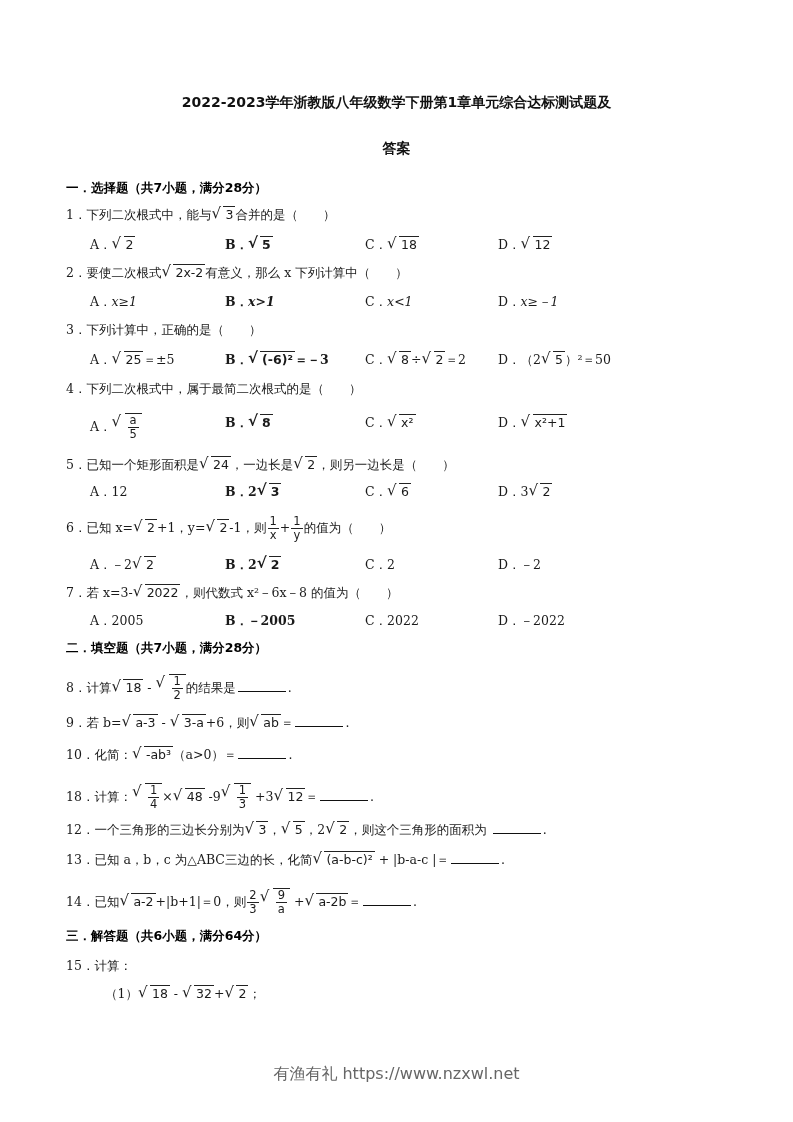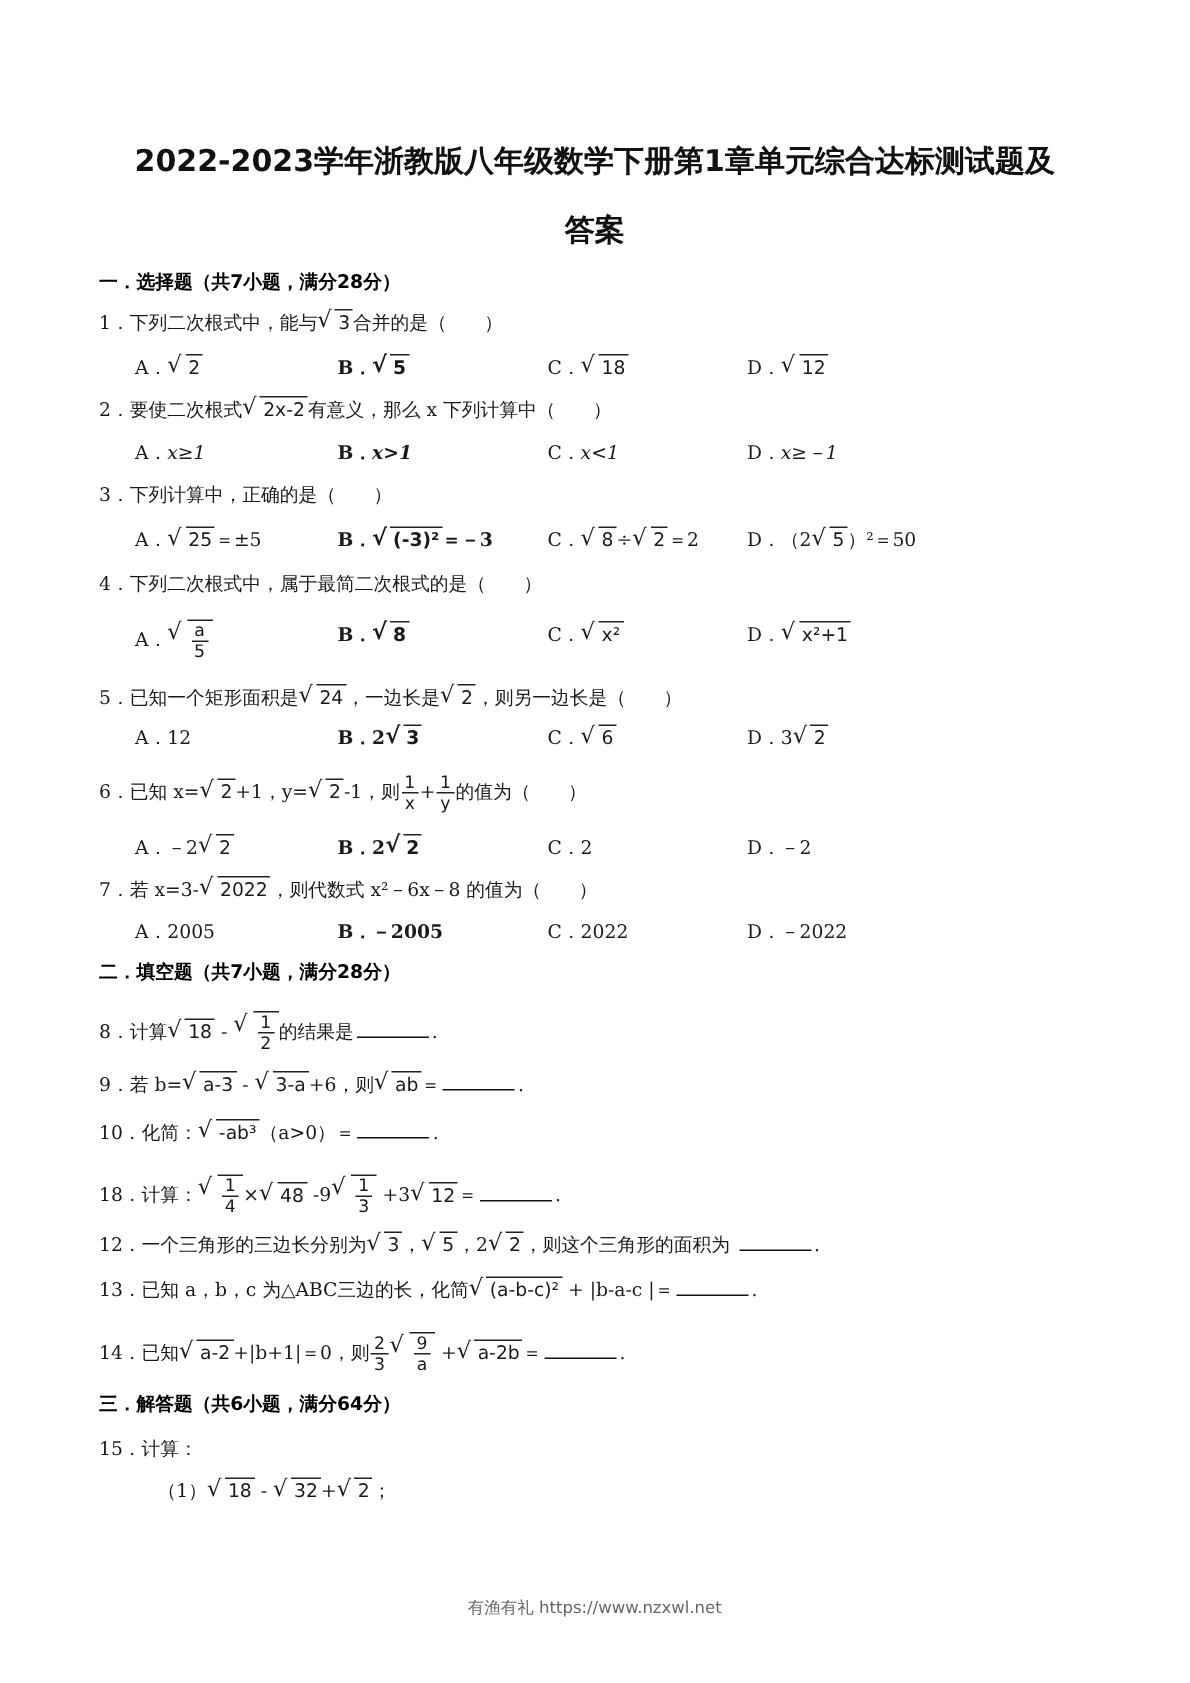--- a/index.html
+++ b/index.html
@@ -1,39 +1,39 @@
 <!DOCTYPE html>
 <html><head>
 <meta charset="utf-8">
 <style>
   html, body { margin: 0; padding: 0; background: #ffffff; }
   body { width: 793px; height: 1122px; position: relative; overflow: hidden;
          font-family: "DejaVu Serif", "Liberation Serif", serif; color: #1a1a1a; }
   .title { position: absolute; left: 0; width: 793px; text-align: center;
            font-family: "DejaVu Sans", "Liberation Sans", sans-serif; font-weight: bold;
-           font-size: 20px; letter-spacing: 0px; color: #111; }
+           font-size: 14px; letter-spacing: 0px; color: #111; }
   .t1 { top: 94px; }
   .t2 { top: 140px; }
   .sec { position: absolute; left: 66px; font-size: 12.5px; font-weight: bold;
          font-family: "DejaVu Sans", "Liberation Sans", sans-serif; color: #000000; }
   .q { position: absolute; left: 66px; font-size: 12.5px; white-space: nowrap; line-height: 20px; }
   .opts { position: absolute; left: 90px; width: 640px; font-size: 12.5px; height: 22px; }
   .opt { position: absolute; top: 0; white-space: nowrap; line-height: 20px; }
   .o0 { left: 0; } .o1 { left: 135px; font-weight: bold; } .o2 { left: 275px; } .o3 { left: 408px; }
   .sqrt { display: inline-block; position: relative; padding-left: 11px; margin-left: 1px; }
   .sqrt::before { content: "√"; position: absolute; left: -1px; top: -2px; font-size: 15px;
                   font-family: "DejaVu Sans", sans-serif; }
   .rad { border-top: 1px solid #222; padding: 0 2px; font-family: "DejaVu Sans", sans-serif; }
   .frac { display: inline-flex; flex-direction: column; vertical-align: middle; text-align: center;
           font-family: "DejaVu Sans", sans-serif; font-size: 11.5px; line-height: 13px; margin: 0 1px; }
   .frac .num { border-bottom: 1px solid #222; padding: 0 2px; }
   .blank { display: inline-block; width: 48px; border-bottom: 1px solid #111; height: 13px;
            vertical-align: baseline; margin: 0 2px; }
   .footer { position: absolute; top: 1064px; left: 0; width: 793px; text-align: center;
-            font-family: "DejaVu Sans", "Liberation Sans", sans-serif; font-size: 11px; color: #666; }
+            font-family: "DejaVu Sans", "Liberation Sans", sans-serif; font-size: 16px; color: #666; }
   i { font-style: italic; }
 </style>
 </head>
 <body>
 
 <div class="title t1">2022-2023学年浙教版八年级数学下册第1章单元综合达标测试题及</div>
 <div class="title t2">答案</div>
 
 <div class="sec" style="top:180px">一．选择题（共7小题，满分28分）</div>
 
@@ -53,21 +53,21 @@
 <div class="opts" style="top:292px">
   <span class="opt o0"><span>A．</span><i>x≥1</i></span>
   <span class="opt o1"><span>B．</span><i>x&gt;1</i></span>
   <span class="opt o2"><span>C．</span><i>x&lt;1</i></span>
   <span class="opt o3"><span>D．</span><i>x≥－1</i></span>
 </div>
 
 <div class="q" style="top:320px">3．下列计算中，正确的是（　　）</div>
 <div class="opts" style="top:350px">
   <span class="opt o0"><span>A．</span><span class="sqrt"><span class="rad">25</span></span><span>＝±5</span></span>
-  <span class="opt o1"><span>B．</span><span class="sqrt"><span class="rad">(-3)²</span></span><span>＝－3</span></span>
+  <span class="opt o1"><span>B．</span><span class="sqrt"><span class="rad">(-6)²</span></span><span>＝－3</span></span>
   <span class="opt o2"><span>C．</span><span class="sqrt"><span class="rad">8</span></span><span>÷</span><span class="sqrt"><span class="rad">2</span></span><span>＝2</span></span>
   <span class="opt o3"><span>D．</span><span>（2</span><span class="sqrt"><span class="rad">5</span></span><span>）²＝50</span></span>
 </div>
 
 <div class="q" style="top:379px">4．下列二次根式中，属于最简二次根式的是（　　）</div>
 <div class="opts" style="top:413px">
   <span class="opt o0"><span>A．</span><span class="sqrt" style="padding-left:12px"><span class="rad" style="display:inline-block"><span class="frac">
             <span class="num">a</span>
             <span>5</span>
           </span></span></span></span>

